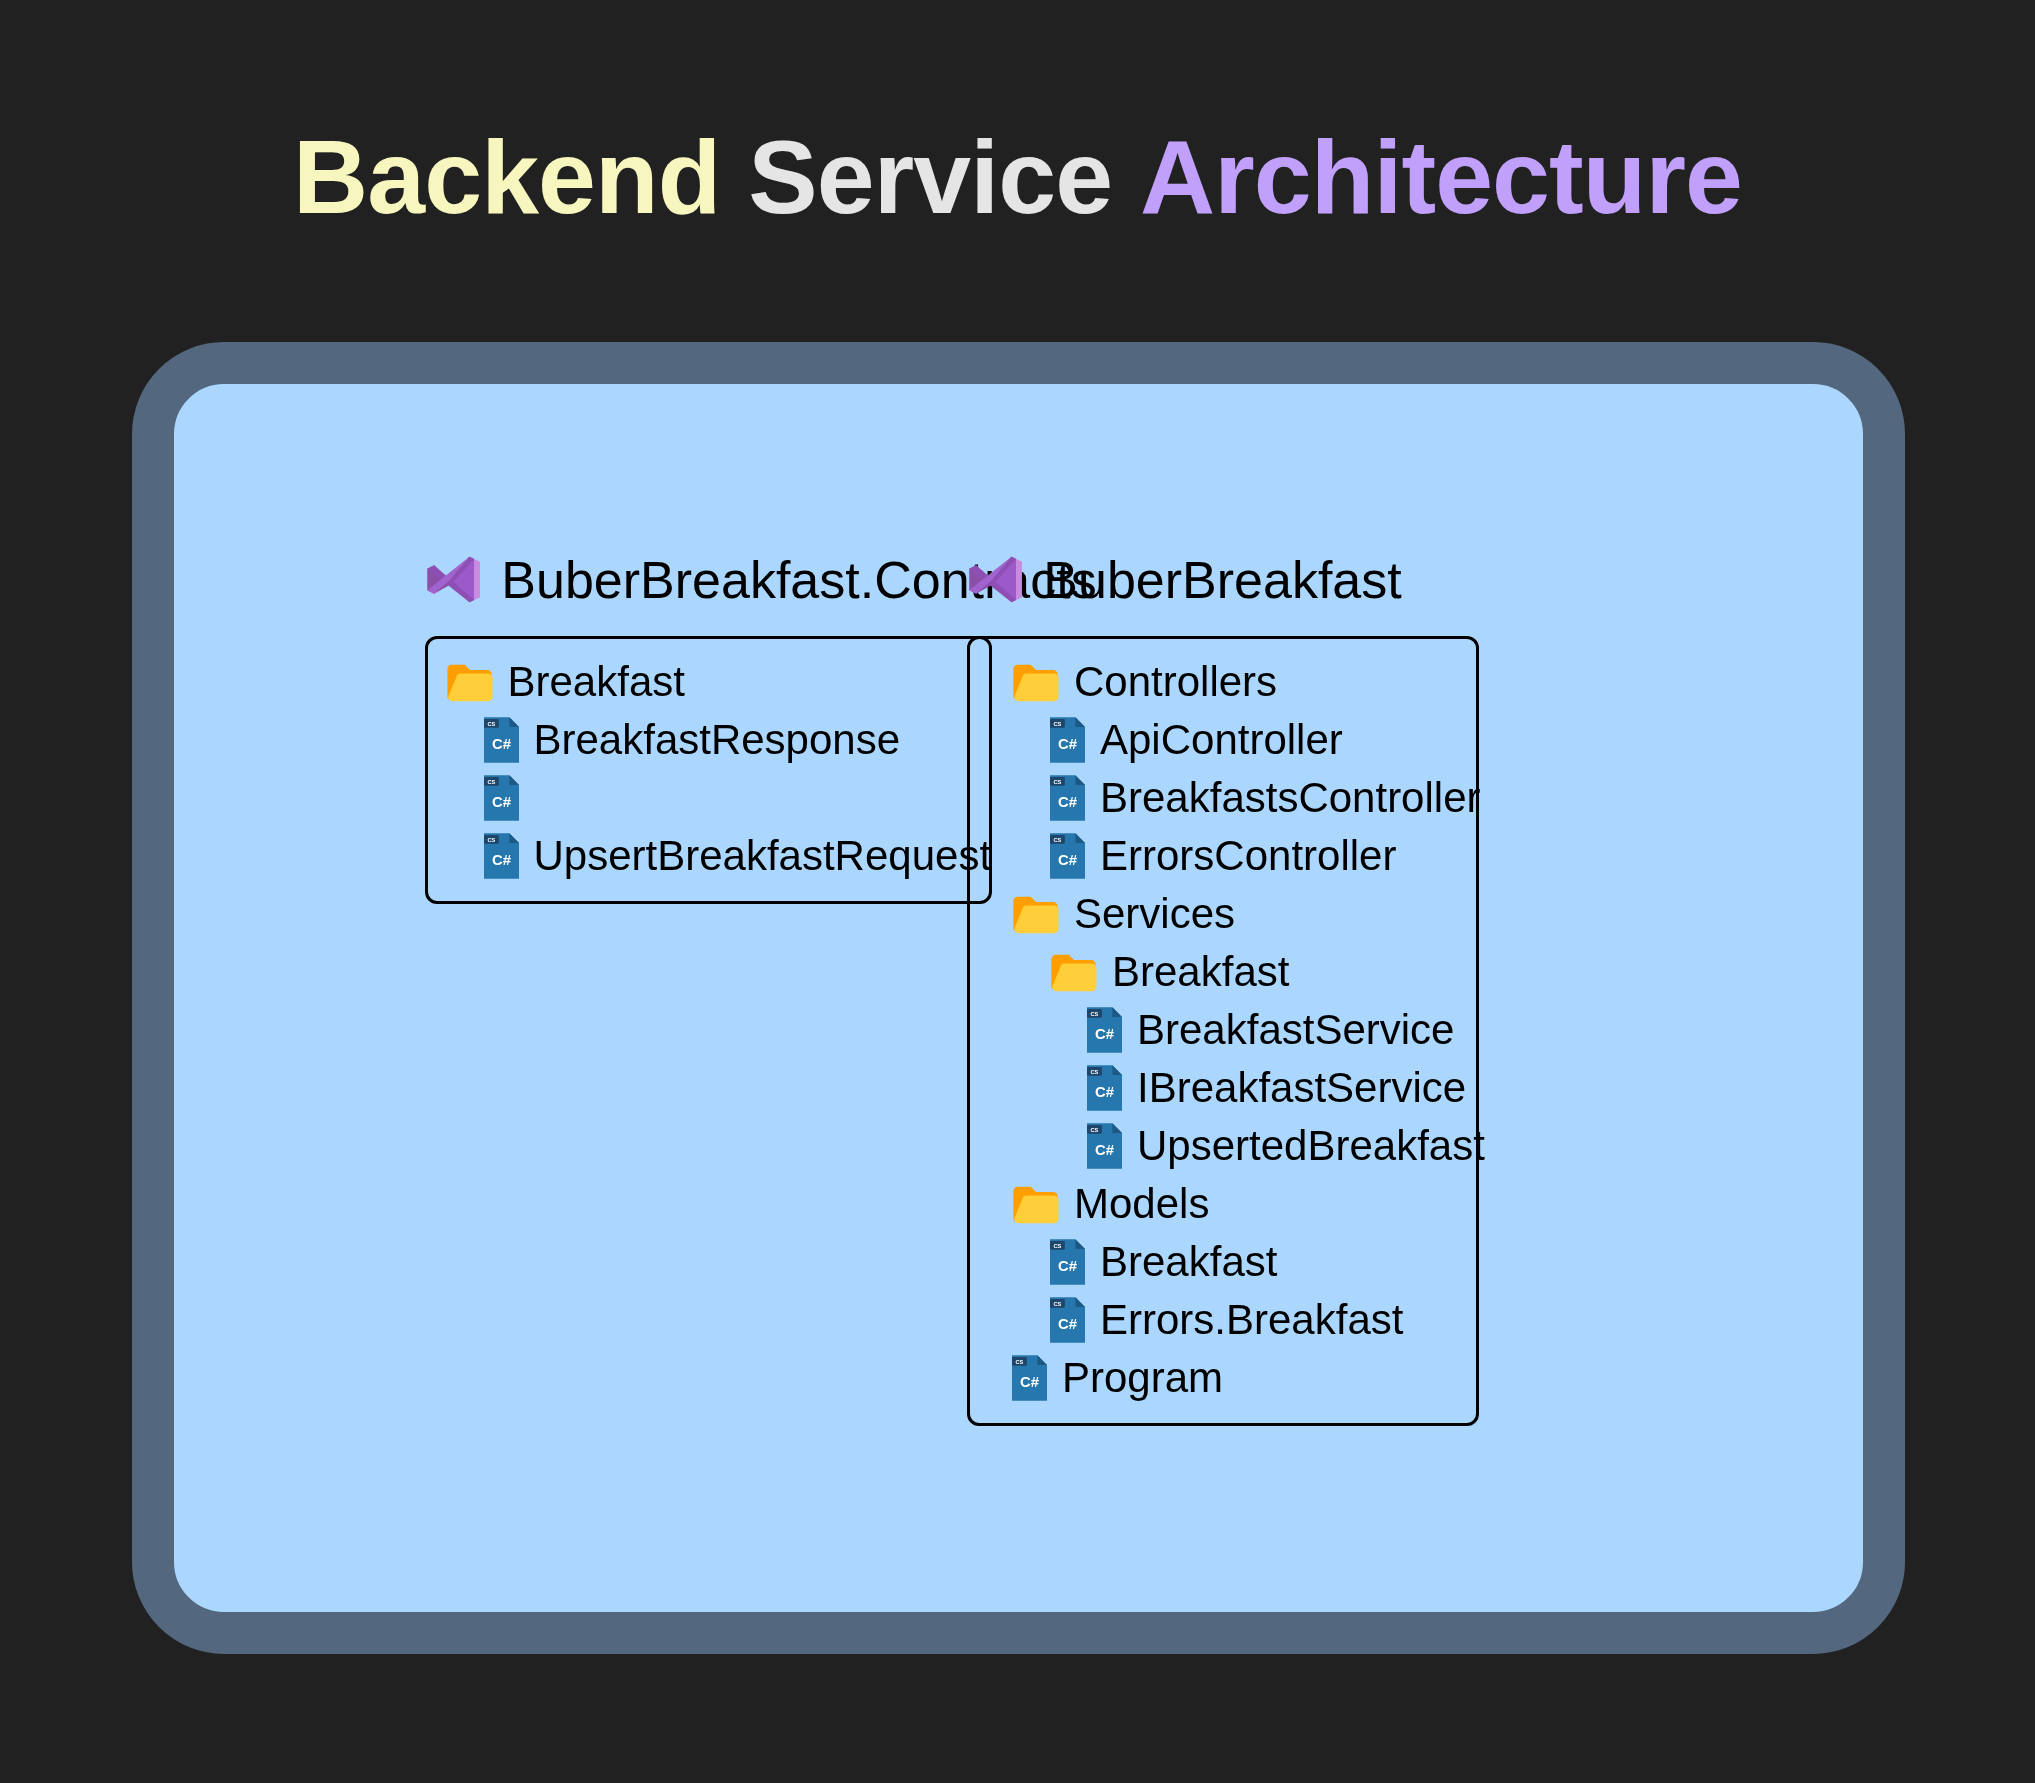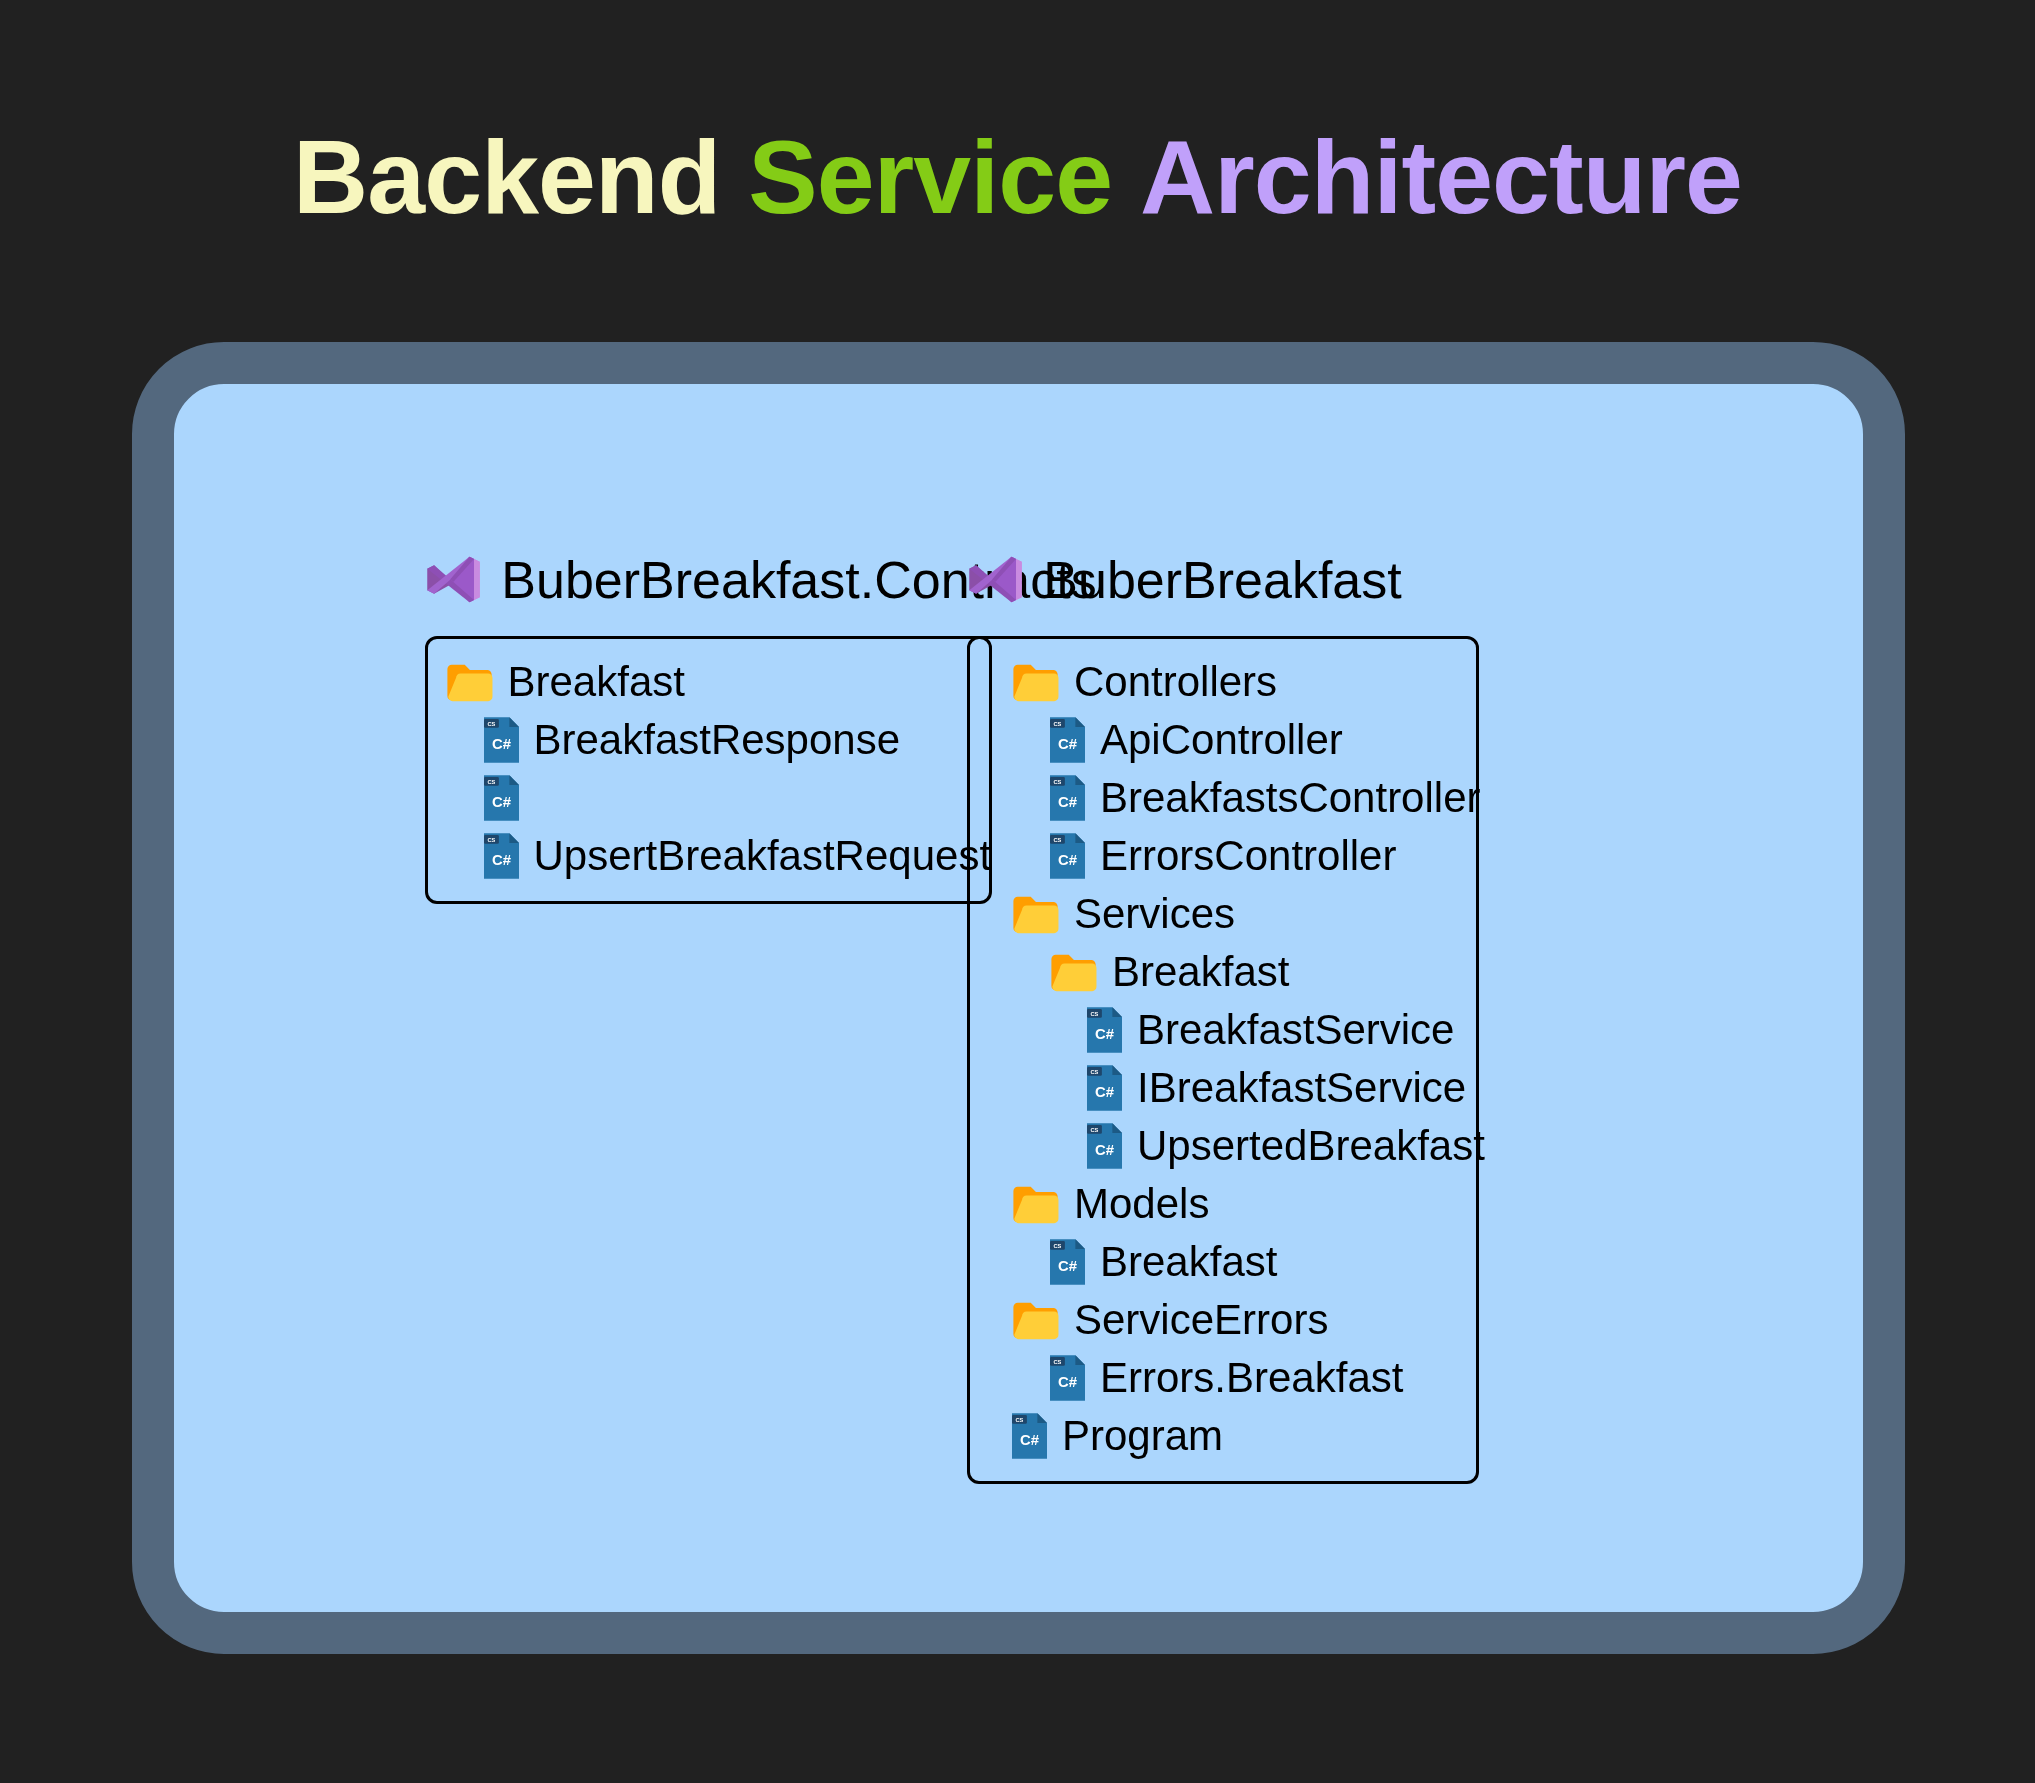--- a/index.html
+++ b/index.html
@@ -21,21 +21,21 @@
     top: 125px;
     width: 2035px;
     text-align: center;
     font-size: 104px;
     font-weight: 700;
     letter-spacing: -0.9px;
     white-space: nowrap;
     line-height: 1;
   }
   #title .w1 { color: #F7F6BE; }
-  #title .w2 { color: #84cc16; }
+  #title .w2 { color: #e5e5e5; }
   #title .w3 { color: #C0A0FA; }
 
   
   #card {
     position: absolute;
     left: 132px;
     top: 342px;
     width: 1773px;
     height: 1312px;
     box-sizing: border-box;
@@ -307,27 +307,20 @@
         <svg class="cs-icon" viewBox="0 0 80 104">
           <path d="M0 0 h58 l22 22 v82 h-80 Z" fill="#2677AD"></path>
           <polygon points="58,0 80,22 58,22" fill="#1C5A85"></polygon>
           <rect x="0" y="4" width="34" height="20" rx="3" fill="#1E466B"></rect>
           <text x="17" y="19" font-family="Liberation Sans, sans-serif" font-size="13" font-weight="700" fill="#FFFFFF" text-anchor="middle">CS</text>
           <text x="40" y="72" font-family="Liberation Sans, sans-serif" font-size="34" font-weight="700" fill="#FFFFFF" text-anchor="middle">C#</text>
         </svg>
         <span class="row-label">Breakfast</span>
       </div>
 
-      <div class="tree-row lvl-0">
-        <svg class="folder-icon" viewBox="0 0 106 90">
-          <path d="M2 14 a10 10 0 0 1 10 -10 h30 l12 12 h40 a10 10 0 0 1 10 10 v50 a10 10 0 0 1 -10 10 h-82 a10 10 0 0 1 -10 -10 Z" fill="#FF9E00"></path>
-          <path d="M22 34 a10 10 0 0 1 10 -10 h64 a10 10 0 0 1 10 10 v44 a10 10 0 0 1 -10 10 h-82 a10 10 0 0 1 -10 -10 Z" fill="#FFCE38"></path>
-        </svg>
-        <span class="row-label">ServiceErrors</span>
-      </div>
 
       <div class="tree-row lvl-1">
         <svg class="cs-icon" viewBox="0 0 80 104">
           <path d="M0 0 h58 l22 22 v82 h-80 Z" fill="#2677AD"></path>
           <polygon points="58,0 80,22 58,22" fill="#1C5A85"></polygon>
           <rect x="0" y="4" width="34" height="20" rx="3" fill="#1E466B"></rect>
           <text x="17" y="19" font-family="Liberation Sans, sans-serif" font-size="13" font-weight="700" fill="#FFFFFF" text-anchor="middle">CS</text>
           <text x="40" y="72" font-family="Liberation Sans, sans-serif" font-size="34" font-weight="700" fill="#FFFFFF" text-anchor="middle">C#</text>
         </svg>
         <span class="row-label">Errors.Breakfast</span>

